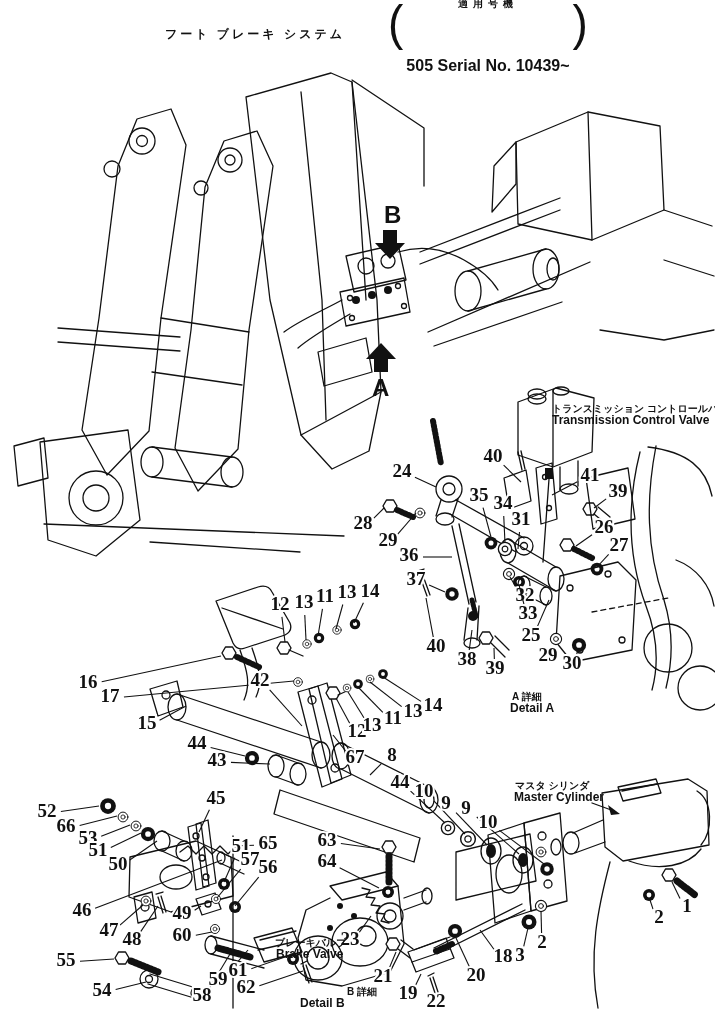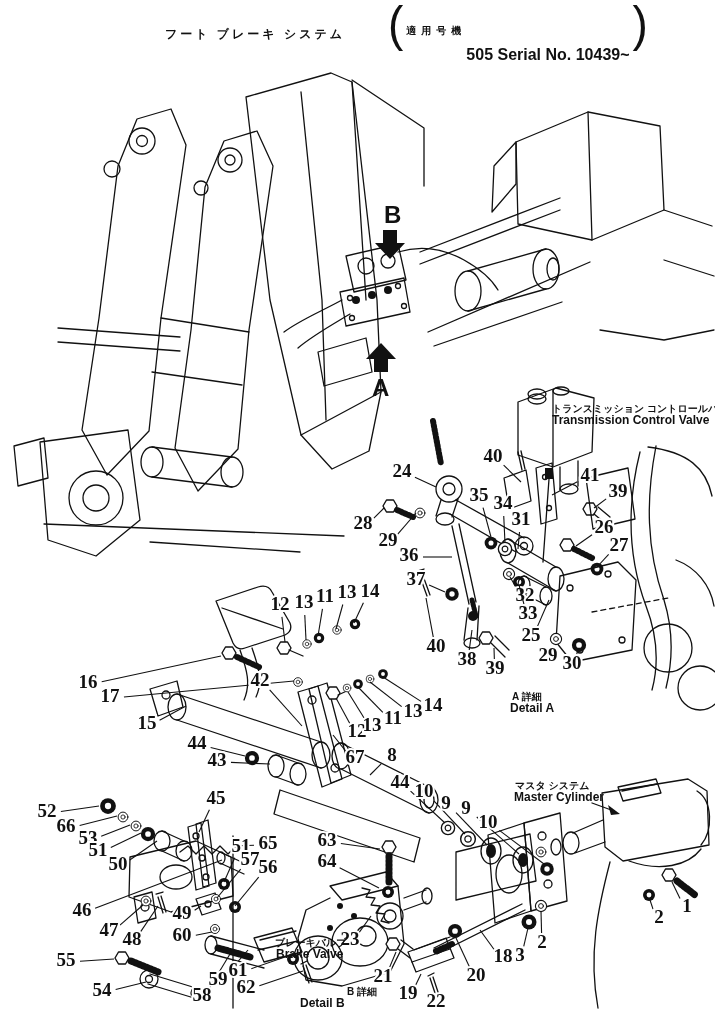--- a/index.html
+++ b/index.html
@@ -6,21 +6,21 @@
   .page{position:relative;width:715px;height:1011px;background:#fff;overflow:hidden;
         font-family:"Liberation Sans",sans-serif;color:#111;}
   .page svg{position:absolute;left:0;top:0;}
   
   .hdr-jp{position:absolute;left:120;top:26px;left:120px;width:270px;text-align:center;
           font-weight:bold;font-size:12px;letter-spacing:3px;white-space:nowrap;}
   .hdr-en{position:absolute;left:58px;top:25px;font-weight:bold;font-size:17px;
           letter-spacing:.5px;white-space:nowrap;}
   .serial-block{position:absolute;left:388px;top:0;display:flex;align-items:stretch;}
   .paren{font-size:46px;font-weight:400;line-height:48px;transform:scaleY(1.08);}
-  .serial-lines{display:flex;flex-direction:row;align-items:flex-start;padding:0 3px;}
+  .serial-lines{display:flex;flex-direction:column;align-items:flex-start;padding:0 3px;}
   .serial-note{align-self:center;font-size:10px;font-weight:bold;letter-spacing:5px;
                margin-top:-3px;white-space:nowrap;}
   .serial-line{font-size:16px;font-weight:bold;white-space:nowrap;line-height:18px;margin-top:46px;}
   
   .lbl{position:absolute;font-weight:bold;white-space:nowrap;}
   .lbl.jp{font-size:10px;}
   .lbl.en{font-size:12px;text-align:right;}
   .marker{position:absolute;font:700 24px "Liberation Sans",sans-serif;}
   
   .callout{font:700 19px "Liberation Serif",serif;fill:#111;text-anchor:middle;
@@ -476,21 +476,21 @@
         <line x1="680.0038856511459" y1="898.4719585534654" x2="672" y2="882" class="leader"></line>
         <text x="687" y="908" class="callout">1</text>
       </g>
   </svg>
 
   <div class="marker" style="left:384px;top:201px;">B</div>
   <div class="marker" style="left:372px;top:374px;">A</div>
 
   <div class="lbl jp" style="left:552px;top:402px;">トランスミッション コントロールバルブ</div>
   <div class="lbl en" style="left:552px;top:413px;">Transmission Control Valve</div>
-  <div class="lbl jp" style="left:515px;top:779px;">マスタ システム</div>
+  <div class="lbl jp" style="left:515px;top:779px;">マスタ シリンダ</div>
   <div class="lbl en" style="left:514px;top:790px;">Master Cylinder</div>
   <div class="lbl jp" style="left:275px;top:936px;">ブレーキバルブ</div>
   <div class="lbl en" style="left:276px;top:947px;">Brake Valve</div>
   <div class="lbl jp" style="left:512px;top:690px;">A 詳細</div>
   <div class="lbl en" style="left:510px;top:701px;">Detail A</div>
   <div class="lbl jp" style="left:303px;top:985px;margin-left:44px;">B 詳細</div>
   <div class="lbl en" style="left:300px;top:996px;">Detail B</div>
 
 </div>
 

